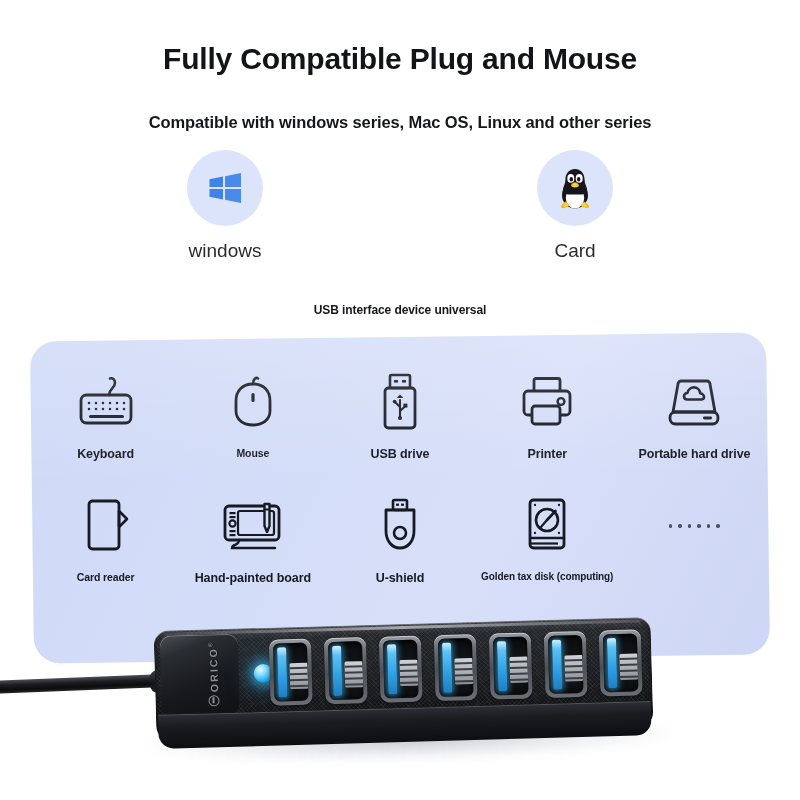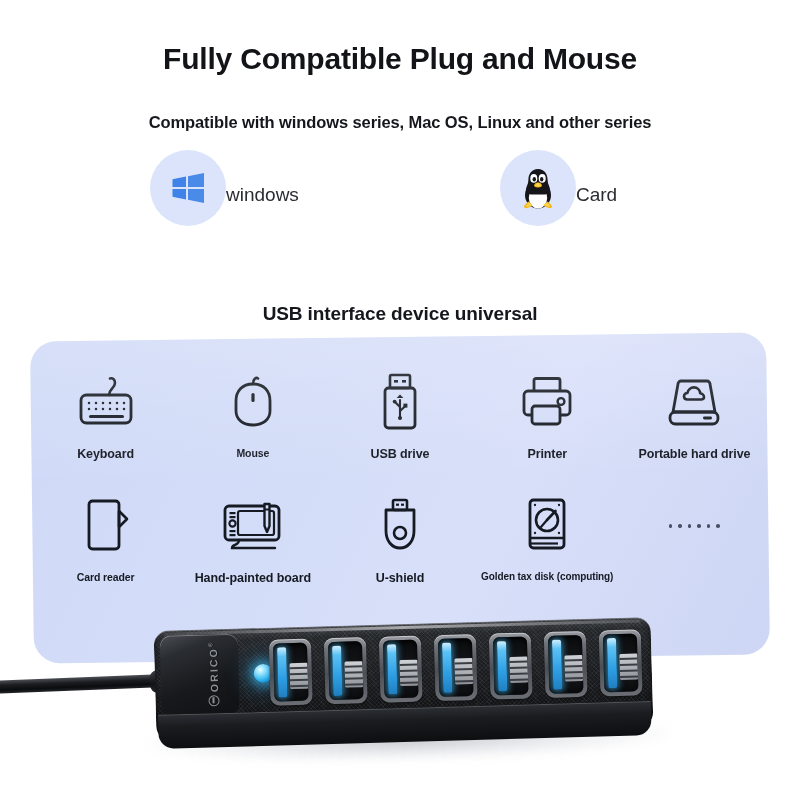--- a/index.html
+++ b/index.html
@@ -15,29 +15,29 @@
   .title{
     position:absolute;left:0;right:0;top:42px;text-align:center;
     font-size:30px;font-weight:700;letter-spacing:-0.2px;color:#121418;
   }
   .subtitle{
     position:absolute;left:0;right:0;top:113px;text-align:center;
     font-size:16.5px;font-weight:700;color:#15171c;letter-spacing:-0.1px;
   }
   .section-label{
     position:absolute;left:0;right:0;top:303px;text-align:center;
-    font-size:19px;font-weight:700;color:#15171c;letter-spacing:-0.1px;
+    font-size:12px;font-weight:700;color:#15171c;letter-spacing:-0.1px;
   }
 
   
   .os-row{
     position:absolute;top:150px;left:150px;width:500px;
     display:flex;justify-content:space-between;align-items:flex-start;
   }
-  .os-item{width:150px;display:flex;flex-direction:row;align-items:center;}
+  .os-item{width:150px;display:flex;flex-direction:column;align-items:center;}
   .os-circle{
     width:76px;height:76px;border-radius:50%;
     background:#dbe4fa;
     display:flex;align-items:center;justify-content:center;
   }
   .os-name{margin-top:14px;font-size:19px;font-weight:400;color:#2a2c31;}
 
   
   .panel{
     position:absolute;left:32px;top:337px;width:736px;height:322px;

